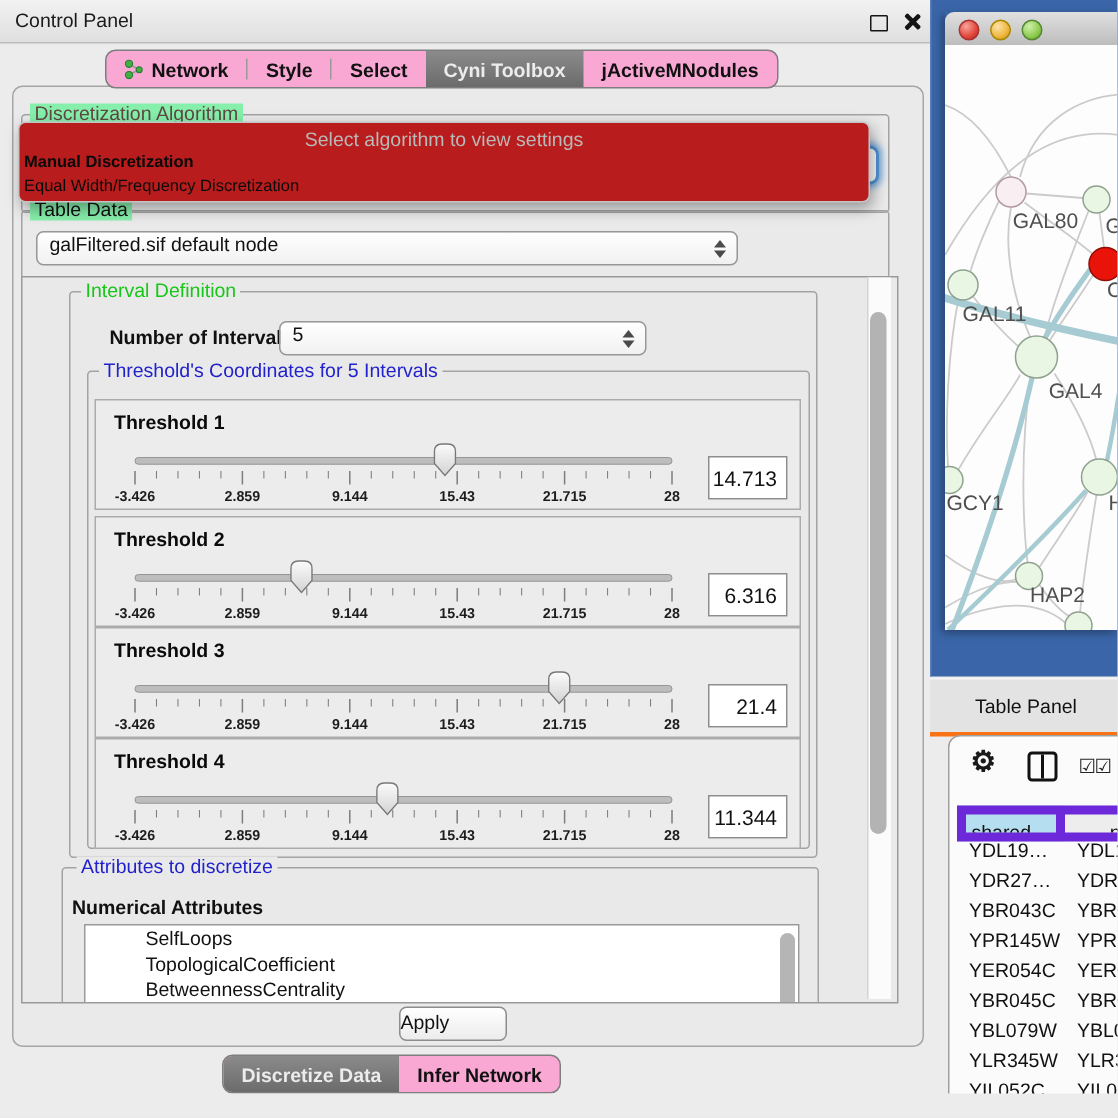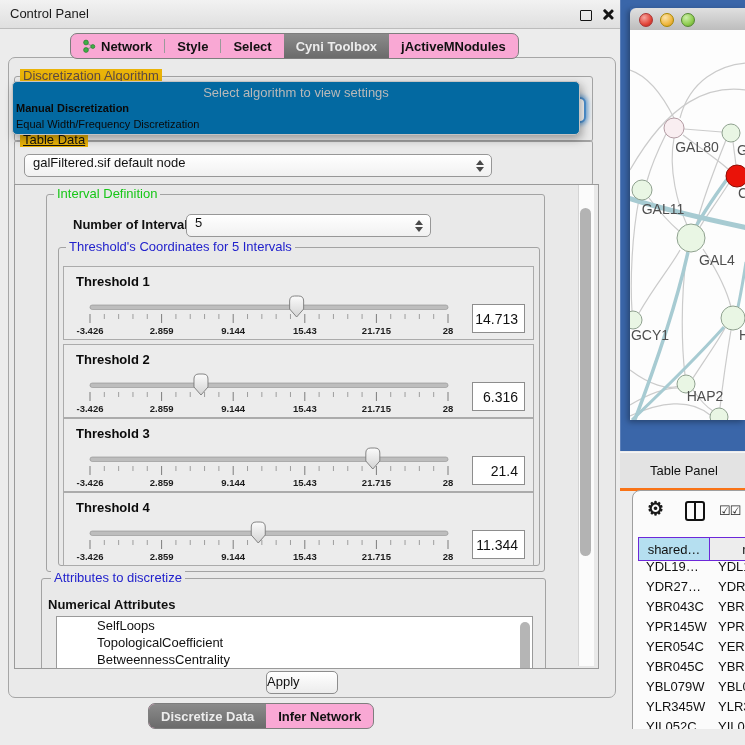--- a/index.html
+++ b/index.html
@@ -27,40 +27,40 @@
   #top-tabs{left:70px;top:33px;}
   #bottom-tabs{left:148px;top:703px;}
   .tab{display:flex;align-items:center;gap:5px;padding:0 12px;font-size:13px;font-weight:600;
     color:#111;white-space:nowrap;cursor:default;}
   .tab.selected{background:linear-gradient(#8b8b8b,#6b6b6b);color:#ececec;}
   .tabsep{width:1px;background:#9a9a9a;margin:5px 0;}
 
   
   .group{border:1px solid #a3a3a3;border-radius:3px;}
   .gtitle{position:absolute;font-size:13px;padding:0 3px;line-height:14px;}
-  .bg-panel{background:#eab308;text-decoration:underline;} .bg-pane{background:#e9e9e9;}
+  .bg-panel{background:#86efac;} .bg-pane{background:#e9e9e9;}
 
   #grp-alg{left:14px;top:76px;width:577px;height:64px;}
   #grp-alg-title{left:20px;top:69px;color:#5d4a42;}
   #alg-combo{left:24px;top:97px;width:558px;height:22px;background:#fdfdfd;border:2px solid #4f94d4;
     border-radius:6px;box-shadow:0 0 4px 2px rgba(80,150,215,.75);}
   #grp-table{left:14px;top:140px;width:577px;height:44px;}
   #grp-table-title{left:20px;top:133px;color:#111;}
 
   .combo{background:linear-gradient(#ffffff,#f1f1f1);border:1px solid #979797;border-radius:5px;
     font-size:13px;color:#111;display:flex;padding-left:8px;box-sizing:border-box;}
   .stepper{position:absolute;right:7px;top:50%;transform:translateY(-50%);width:8px;height:12px;}
   .stepper::before,.stepper::after{content:"";position:absolute;left:0;border-left:4px solid transparent;
     border-right:4px solid transparent;}
   .stepper::before{top:0;border-bottom:5px solid #4a4a4a;}
   .stepper::after{bottom:0;border-top:5px solid #4a4a4a;}
   #tabledata-combo{left:24px;top:154px;width:468px;height:23px;}
 
   
-  #algo-popup{left:12px;top:81px;width:566px;height:52px;background:#0369a1;border:1px solid #c4c4c4;
+  #algo-popup{left:12px;top:81px;width:566px;height:52px;background:#b91c1c;border:1px solid #c4c4c4;
     border-radius:5px;box-shadow:2px 4px 10px rgba(0,0,0,.35);z-index:50;}
   #popup-hint{position:absolute;left:0;right:0;top:3px;text-align:center;color:#b9b9b9;font-size:13px;}
   .popup-opt{position:absolute;left:3px;font-size:11px;color:#0a0a0a;white-space:nowrap;}
 
   
   #scrollpane{left:14px;top:184px;width:583px;height:483px;background:#e9e9e9;
     border:1px solid #9a9a9a;overflow:hidden;}
   #vscroll-track{left:578px;top:185px;width:15px;height:481px;background:#fbfbfb;border-left:1px solid #d4d4d4;}
   #vscroll-thumb{left:580px;top:208px;width:11px;height:348px;background:#b3b3b3;border-radius:6px;}
 
@@ -103,21 +103,21 @@
   #tablecard{left:632px;top:490px;width:113px;height:255px;background:#fbfbfb;border:1px solid #9f9f9f;
     border-top-left-radius:8px;overflow:hidden;}
   #gear-icon{position:absolute;left:14px;top:8px;font-size:19px;font-weight:700;color:#1a1a1a;line-height:20px;}
   #cols-icon{position:absolute;left:52px;top:10px;width:16px;height:16px;border:2px solid #111;border-radius:3px;}
   #cols-icon::after{content:"";position:absolute;left:7px;top:0;width:2px;height:16px;background:#111;}
   #checks-icon{position:absolute;left:86px;top:12px;font-size:13px;color:#222;letter-spacing:-1px;white-space:nowrap;}
   #ptable{position:absolute;left:5px;top:46px;width:160px;}
   .prow{display:flex;height:20px;}
   .pcell{font-size:13px;color:#111;line-height:20px;padding-left:8px;box-sizing:border-box;overflow:hidden;white-space:nowrap;}
   .c1{width:72px;} .c2{width:80px;}
-  .phead .pcell{height:24px;line-height:24px;border:1px solid #6d28d9;text-align:center;padding-left:0;}
+  .phead .pcell{height:24px;line-height:24px;border:6px solid #6d28d9;text-align:center;padding-left:0;}
   .phead .c1{background:#b5dff0;} .phead .c2{background:#ededed;border-left:none;}
   #hscroll-track{left:5px;top:242px;width:105px;height:12px;background:#f2f2f2;border:1px solid #d2d2d2;
     border-radius:6px;position:absolute;}
   #hscroll-thumb{position:absolute;left:2px;top:1px;width:98px;height:8px;background:#bdbdbd;border-radius:4px;}
 </style>
 </head>
 <body>
 
 <div id="app">
 

